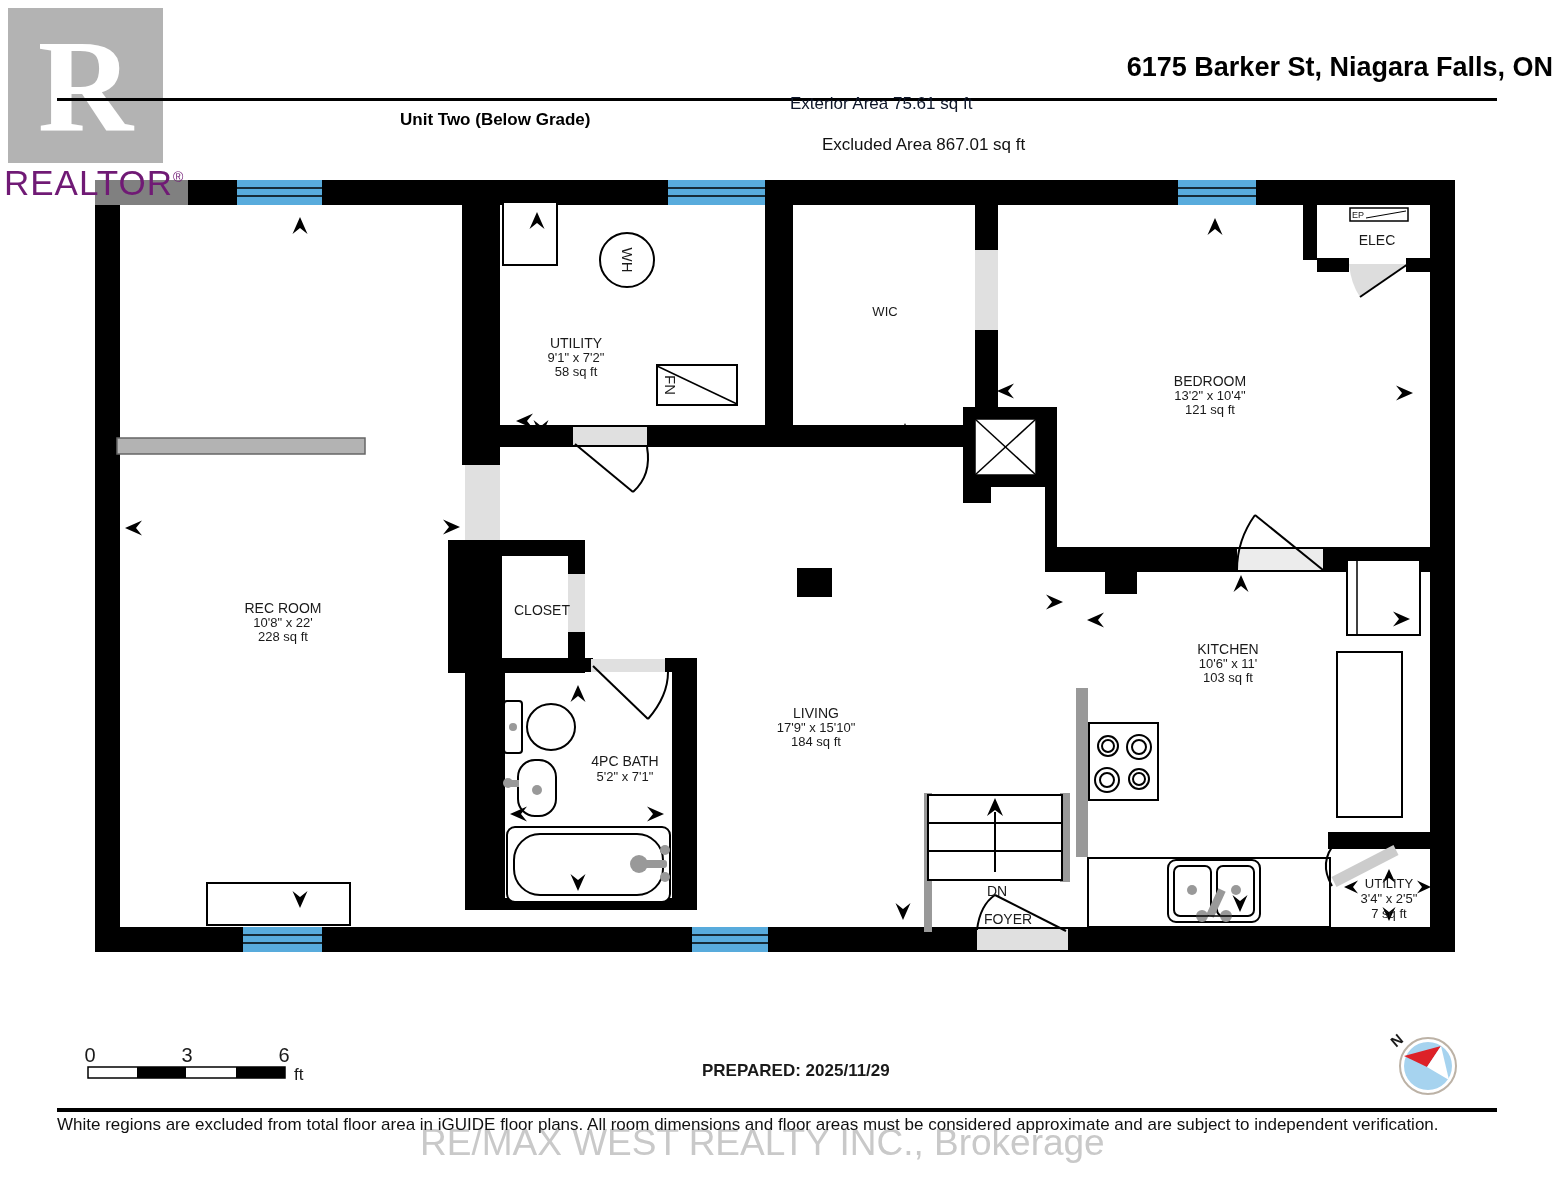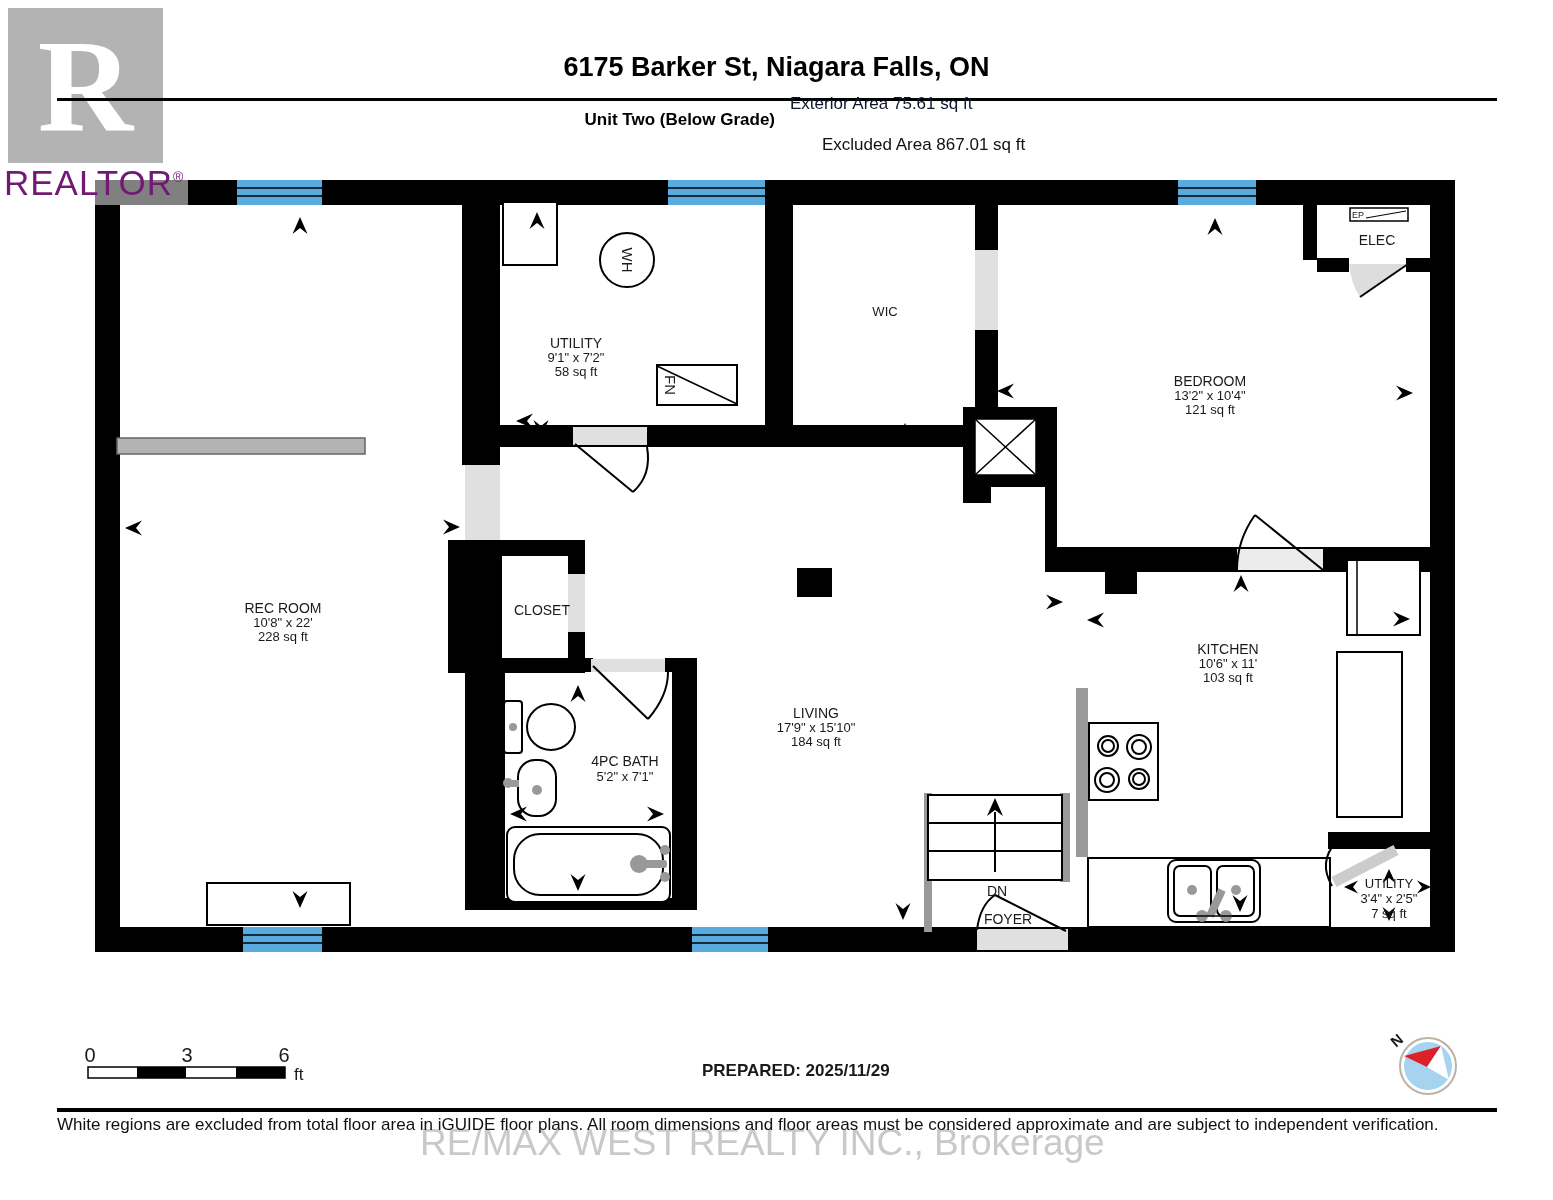--- a/index.html
+++ b/index.html
@@ -6,23 +6,23 @@
   .page{position:relative;width:1553px;height:1200px;background:#fff;overflow:hidden;
         font-family:"Liberation Sans",sans-serif;}
   .logo-square{position:absolute;left:8px;top:8px;width:155px;height:155px;background:#b3b3b3;
         z-index:1;display:flex;align-items:center;justify-content:center;}
   .logo-square .r{color:#fff;font-family:"Liberation Serif",serif;font-weight:bold;font-size:132px;line-height:1;}
   .logo-text{position:absolute;left:2px;top:163px;z-index:3;color:#701a75;font-size:35px;
         letter-spacing:1px;background:rgba(255,255,255,0.5);padding:0 4px 2px 2px;font-weight:400;}
   .logo-text sup{font-size:14px;}
   .plan-svg{position:absolute;left:0;top:0;z-index:2;}
   .header-line{position:absolute;left:57px;top:98px;width:1440px;height:3px;background:#000;z-index:4;}
-  .title{position:absolute;left:0;top:52px;width:1553px;text-align:center;font-size:27px;
+  .title{position:absolute;left:0;top:52px;width:1553px;text-align:right;font-size:27px;
         font-weight:bold;color:#000;z-index:4;}
-  .unit-label{position:absolute;left:400px;top:110px;width:375px;text-align:right;font-size:17px;
+  .unit-label{position:absolute;left:400px;top:110px;width:375px;text-align:left;font-size:17px;
         font-weight:bold;color:#000;z-index:4;}
   .area-line1{position:absolute;left:790px;top:94px;font-size:17px;color:#0f172a;z-index:4;}
   .area-line2{position:absolute;left:822px;top:135px;font-size:17px;color:#111;z-index:4;}
   .footer-line{position:absolute;left:57px;top:1108px;width:1440px;height:4px;background:#000;z-index:4;}
   .disclaimer{position:absolute;left:57px;top:1115px;font-size:17px;color:#111;z-index:5;white-space:nowrap;}
   .watermark{position:absolute;left:420px;top:1122px;width:740px;text-align:left;font-size:37px;
         color:#c9c9c9;z-index:3;white-space:nowrap;text-shadow:0 0 2px #fff;}
   text{font-family:"Liberation Sans",sans-serif;fill:#1a1a1a;}
 </style>
 </head>

